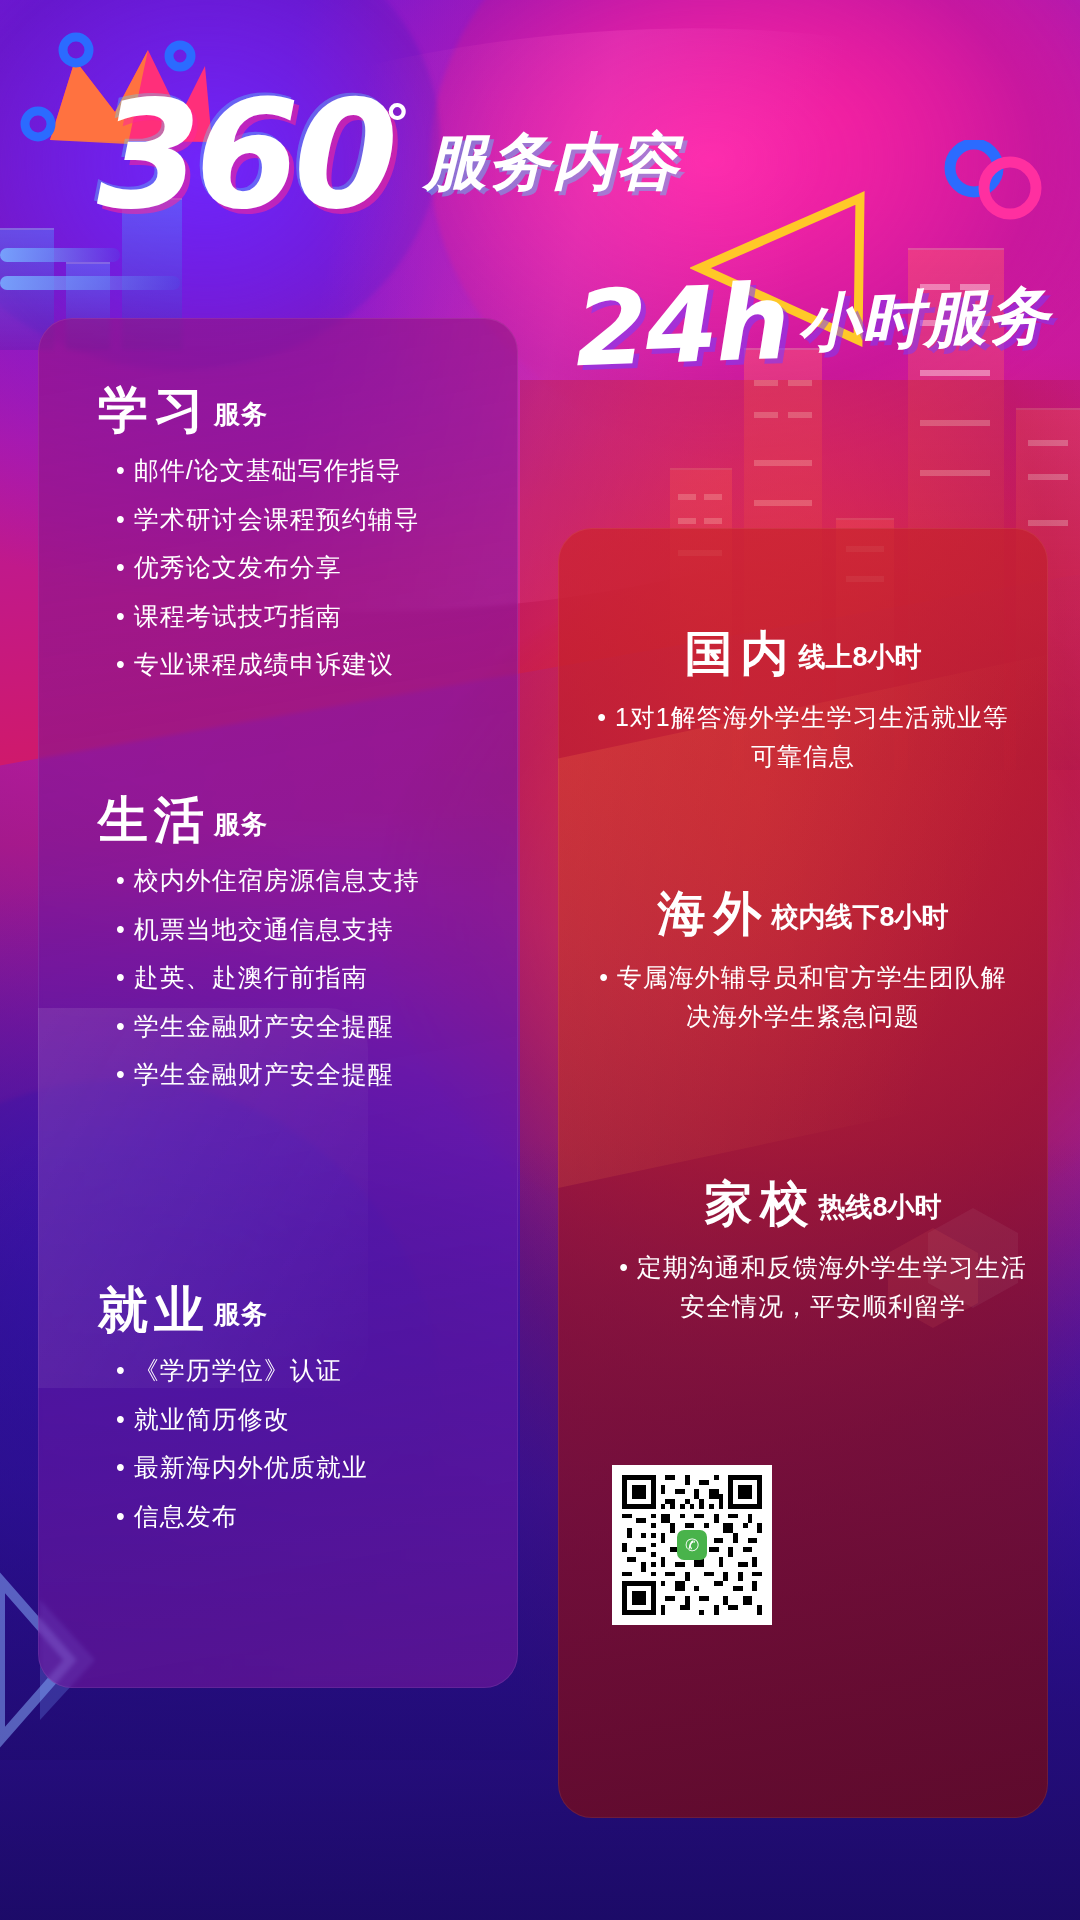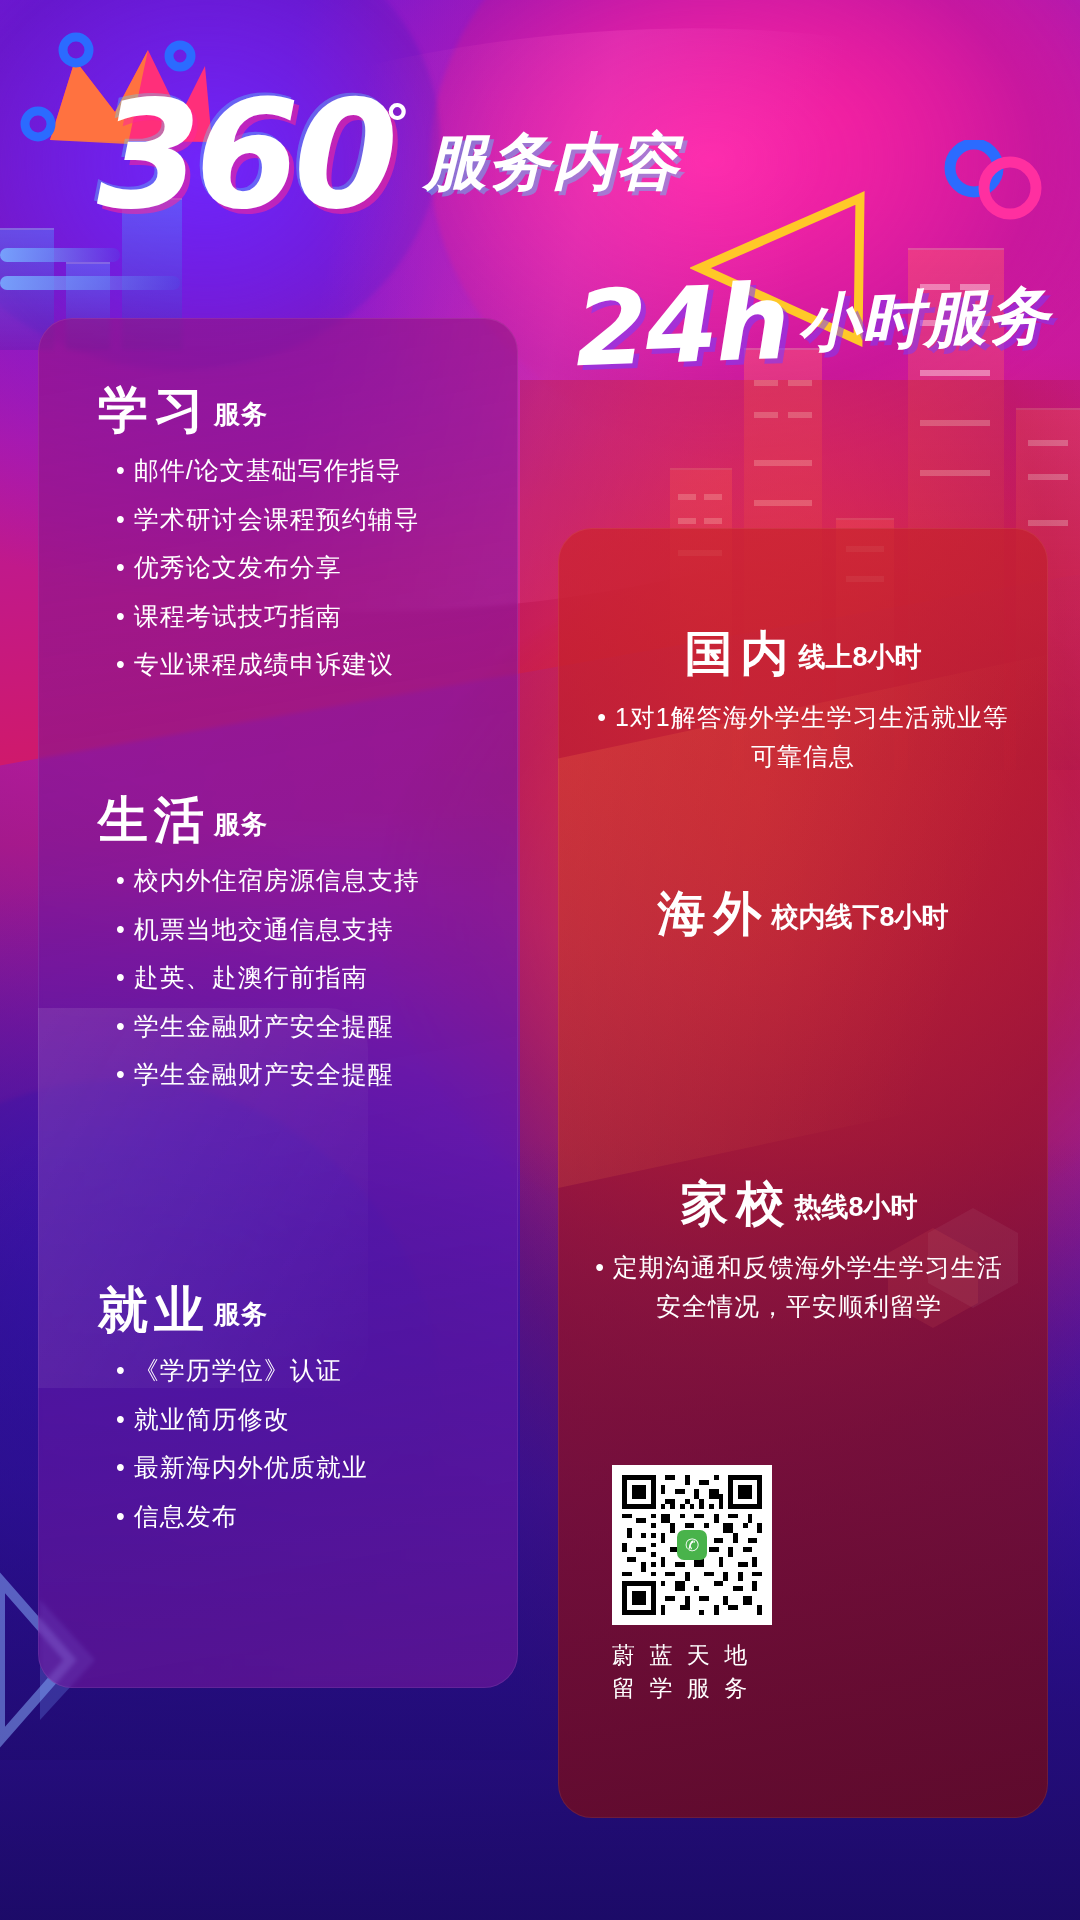--- a/index.html
+++ b/index.html
@@ -529,23 +529,24 @@
       <span class="small">线上8小时</span>
     </div>
     <p>• 1对1解答海外学生学习生活就业等可靠信息</p>
   </div>
 
   <div class="rsec" style="left:588px; top:890px;">
     <div class="rtitle">
       <span class="big">海外</span>
       <span class="small">校内线下8小时</span>
     </div>
-  </div>
-
-  <div class="rsec" style="left:584px; top:1180px;">
+    <p>• 专属海外辅导员和官方学生团队解决海外学生紧急问题</p>
+  </div>
+
+  <div class="rsec" style="left:608px; top:1180px;">
     <div class="rtitle">
       <span class="big">家校</span>
       <span class="small">热线8小时</span>
     </div>
     <p>• 定期沟通和反馈海外学生学习生活安全情况，平安顺利留学</p>
   </div>
 
   <div class="qr-wrap">
     <div class="qr">
       <svg width="140" height="140" viewBox="0 0 29 29" shape-rendering="crispEdges">
@@ -657,19 +658,15 @@
           <rect x="16" y="28" width="1" height="1"></rect>
             <rect x="19" y="27" width="1" height="2"></rect>
           <rect x="22" y="27" width="2" height="1"></rect>
             <rect x="28" y="27" width="1" height="2"></rect>
         </g>
       </svg>
       <div class="qr-center">
           <span>✆</span>
         </div>
     </div>
-    <div class="qr-caption">
-      <div>蔚 蓝 天 地</div>
-      <div>留 学 服 务</div>
-    </div>
   </div>
 
 </div>
 
 </body></html>

